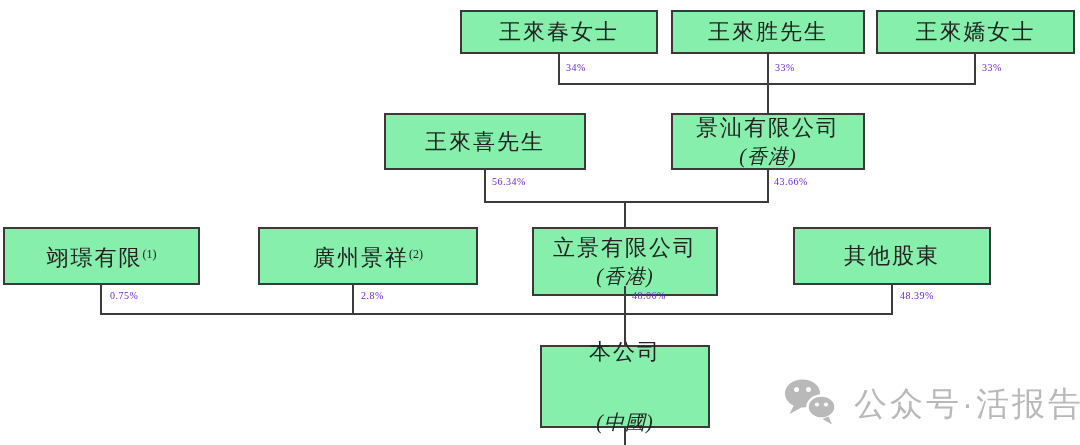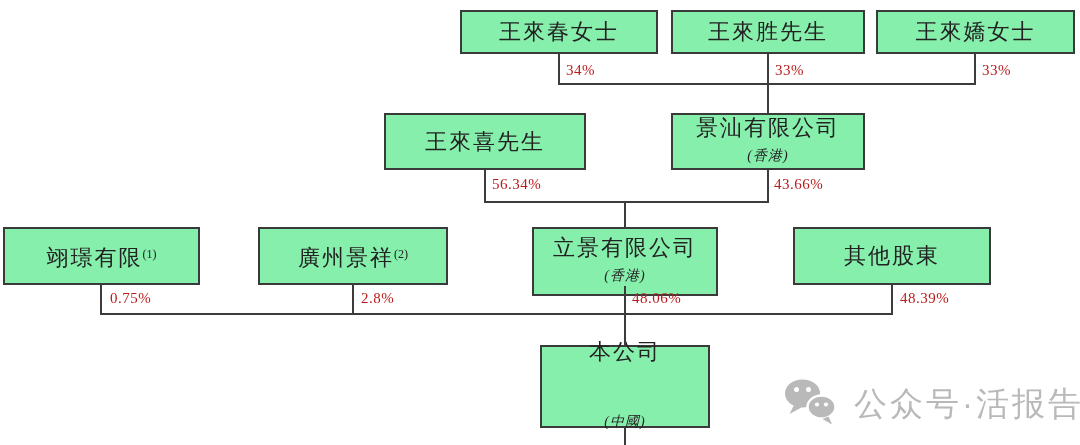--- a/index.html
+++ b/index.html
@@ -21,40 +21,40 @@
     align-items: center;
     justify-content: center;
     color: #222222;
     font-size: 22px;
     letter-spacing: 2px;
     line-height: 26px;
     text-align: center;
   }
   .node .sub {
     font-style: italic;
-    font-size: 14px;
+    font-size: 20px;
     letter-spacing: 1px;
   }
   .node .sup {
     font-size: 12px;
     letter-spacing: 0;
     vertical-align: 7px;
   }
   .node.tall .sub { margin-top: 2px; }
   .company-node .sub { margin-top: 8px; }
   .vline, .hline {
     position: absolute;
     background: #3c3c3c;
   }
   .vline { width: 2px; }
   .hline { height: 2px; }
   .pct {
     position: absolute;
-    font-size: 15px;
-    color: #b91c1c;
+    font-size: 10px;
+    color: #6d28d9;
     letter-spacing: 0.5px;
     white-space: nowrap;
   }
   #watermark {
     position: absolute;
     left: 783px;
     top: 378px;
     display: flex;
     align-items: center;
     gap: 17px;
@@ -67,21 +67,21 @@
     white-space: nowrap;
   }
 
   
   #n-chun      { left: 460px; top: 10px;  width: 198px; height: 44px; }
   #n-sheng     { left: 671px; top: 10px;  width: 194px; height: 44px; }
   #n-jiao      { left: 876px; top: 10px;  width: 199px; height: 44px; }
   #n-xi        { left: 384px; top: 113px; width: 202px; height: 57px; }
   #n-jingshan  { left: 671px; top: 113px; width: 194px; height: 57px; }
   #n-yijing    { left: 3px;   top: 227px; width: 197px; height: 58px; }
-  #n-jingxiang { left: 258px; top: 227px; width: 190px; height: 58px; }
+  #n-jingxiang { left: 258px; top: 227px; width: 220px; height: 58px; }
   #n-lijing    { left: 532px; top: 227px; width: 186px; height: 69px; }
   #n-others    { left: 793px; top: 227px; width: 198px; height: 58px; }
   #n-company   { left: 540px; top: 345px; width: 170px; height: 83px; gap: 36px; }
 
   
   #l-v1  { left: 558px; top: 54px;  height: 31px; }
   #l-v2  { left: 767px; top: 54px;  height: 59px; }
   #l-v3  { left: 974px; top: 54px;  height: 31px; }
   #l-h1  { left: 558px; top: 83px;  width: 418px; }
   #l-v4  { left: 484px; top: 170px; height: 33px; }

